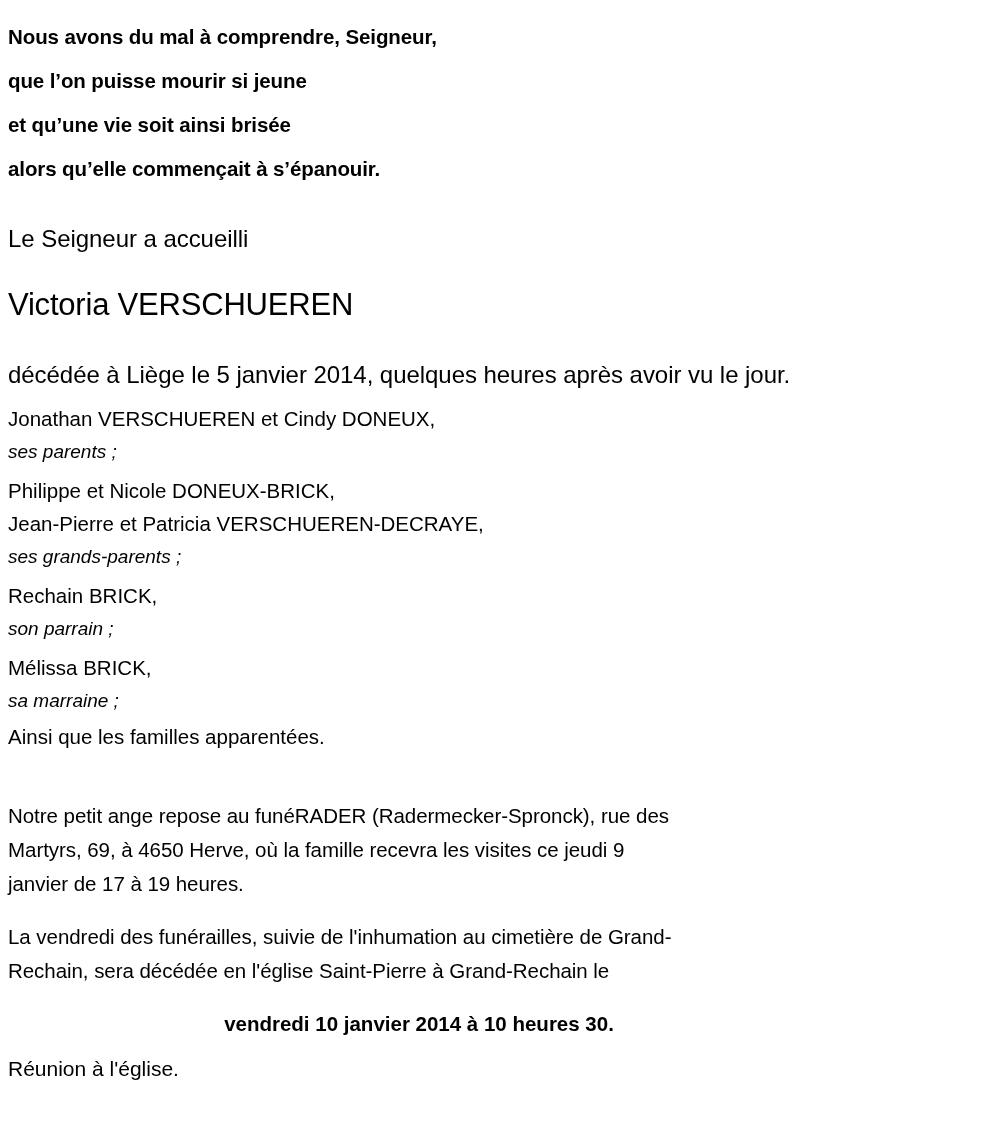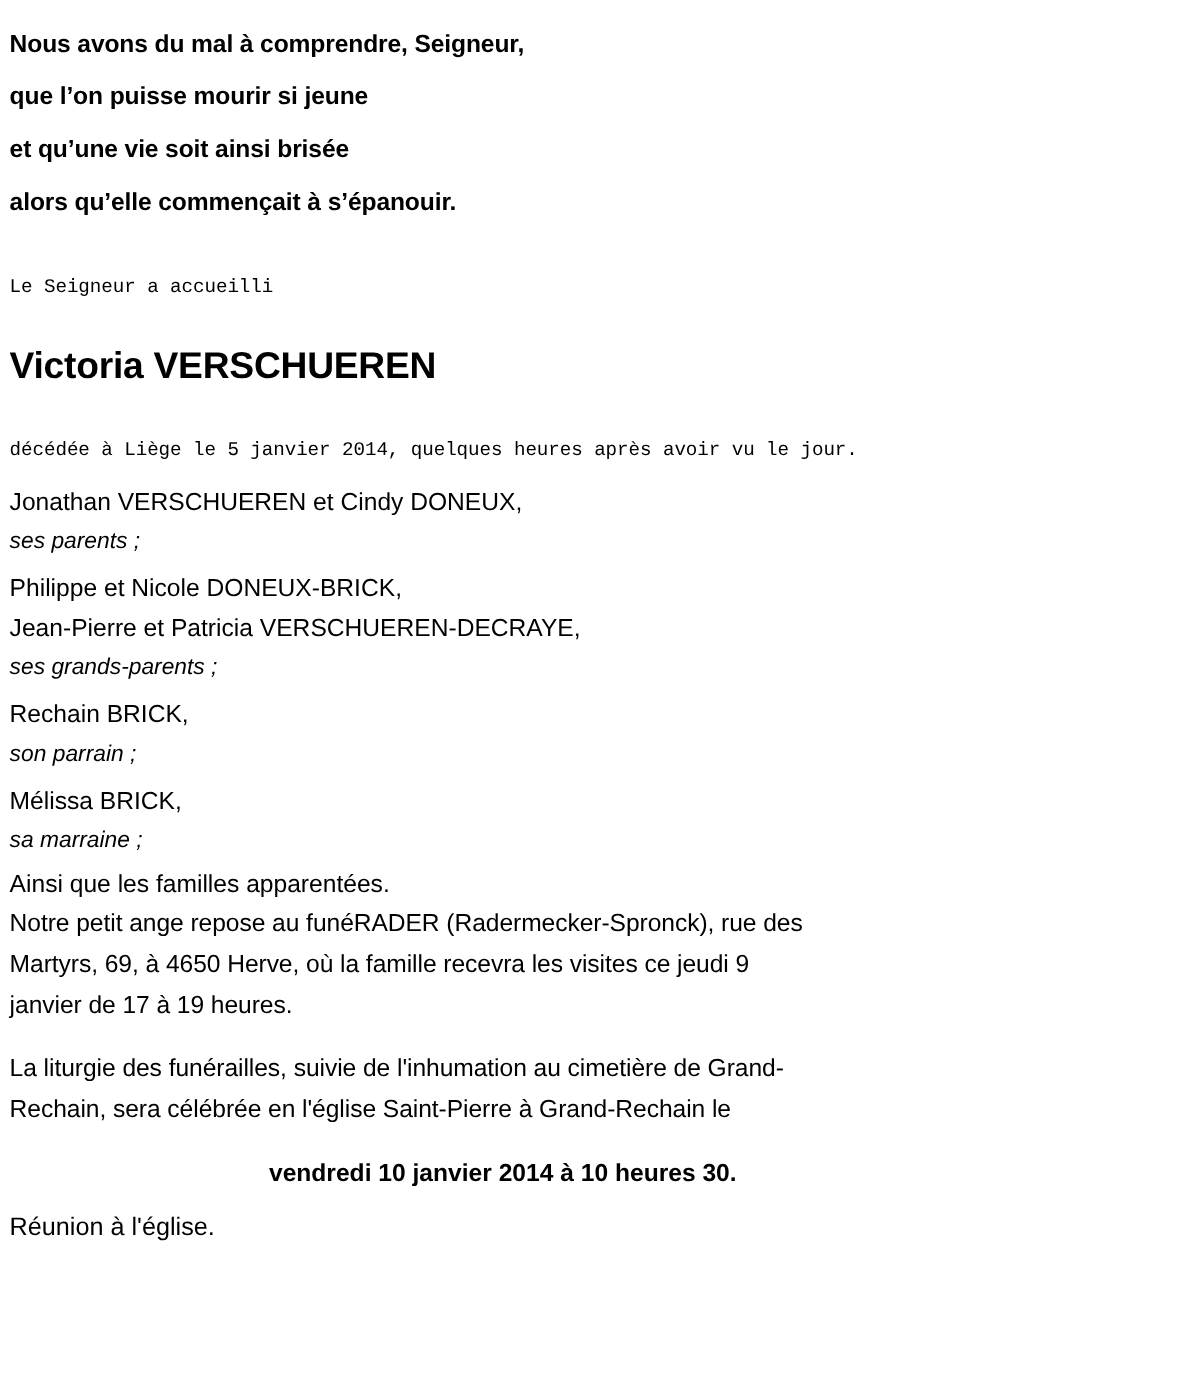--- a/index.html
+++ b/index.html
@@ -32,36 +32,35 @@
   .verse-line {
     font-size: 20.5px;
     font-weight: bold;
     line-height: 44px;
     letter-spacing: -0.1px;
     white-space: pre;
   }
 
   
   .body-line {
-    font-size: 16px;
+    font-size: 24px;
     font-weight: normal;
     line-height: 30px;
     letter-spacing: -0.05px;
     white-space: pre;
-    font-family: Liberation Mono, monospace;
   }
 
   .lead {
     margin-top: 33px;
   }
 
   
   .name {
     font-size: 31px;
-    font-weight: bold;
+    font-weight: normal;
     line-height: 40px;
     letter-spacing: -0.2px;
     margin-top: 31px;
     white-space: pre;
   }
 
   
   .death-line {
     margin-top: 35px;
   }
@@ -88,20 +87,21 @@
   }
   .family-group.spaced .family-name-line:first-child {
     margin-top: 5px;
   }
   .allied {
     margin-top: 2px;
   }
 
   
   .arrangements {
+    margin-top: 46px;
   }
   .para {
     font-size: 20.5px;
     line-height: 34px;
     letter-spacing: -0.05px;
     margin-bottom: 0;
   }
   .para-line {
     white-space: pre;
     display: block;
@@ -172,22 +172,22 @@
 
   <div class="arrangements">
 
     <div class="para">
       <span class="para-line">Notre petit ange repose au funéRADER (Radermecker-Spronck), rue des</span>
       <span class="para-line">Martyrs, 69, à 4650 Herve, où la famille recevra les visites ce jeudi 9</span>
       <span class="para-line">janvier de 17 à 19 heures.</span>
     </div>
 
     <div class="para second">
-      <span class="para-line">La liturgie des funérailles, suivie de l'inhumation au cimetière de Grand-</span>
-      <span class="para-line">Rechain, sera célébrée en l'église Saint-Pierre à Grand-Rechain le</span>
+      <span class="para-line">La vendredi des funérailles, suivie de l'inhumation au cimetière de Grand-</span>
+      <span class="para-line">Rechain, sera décédée en l'église Saint-Pierre à Grand-Rechain le</span>
     </div>
 
     <span class="bold-line">vendredi 10 janvier 2014 à 10 heures 30.</span>
 
     <span class="closing">Réunion à l'église.</span>
   </div>
 
 </div>
 
 </body></html>

